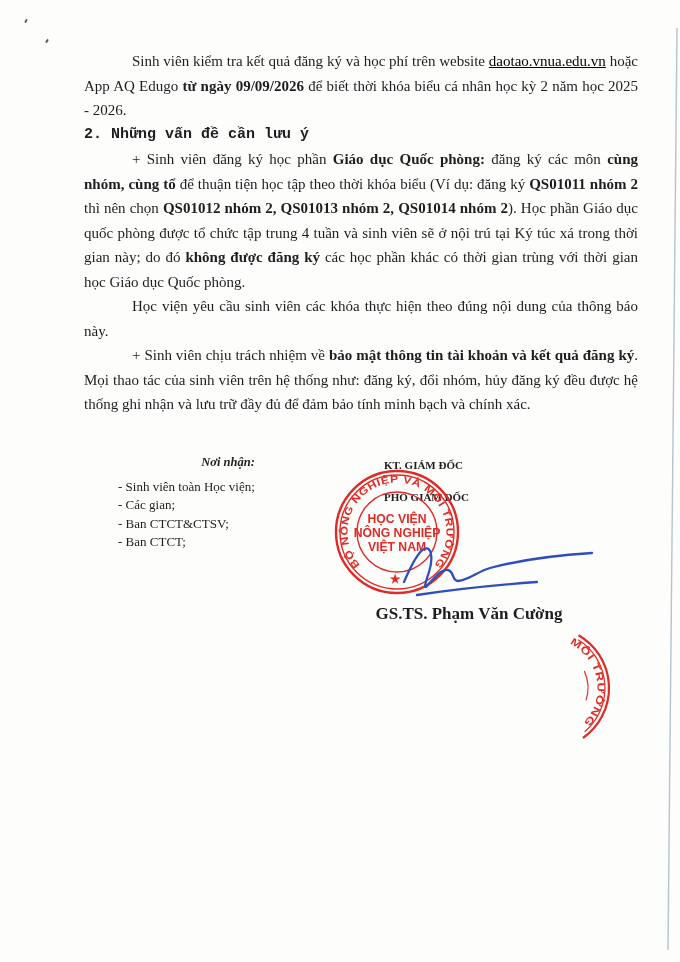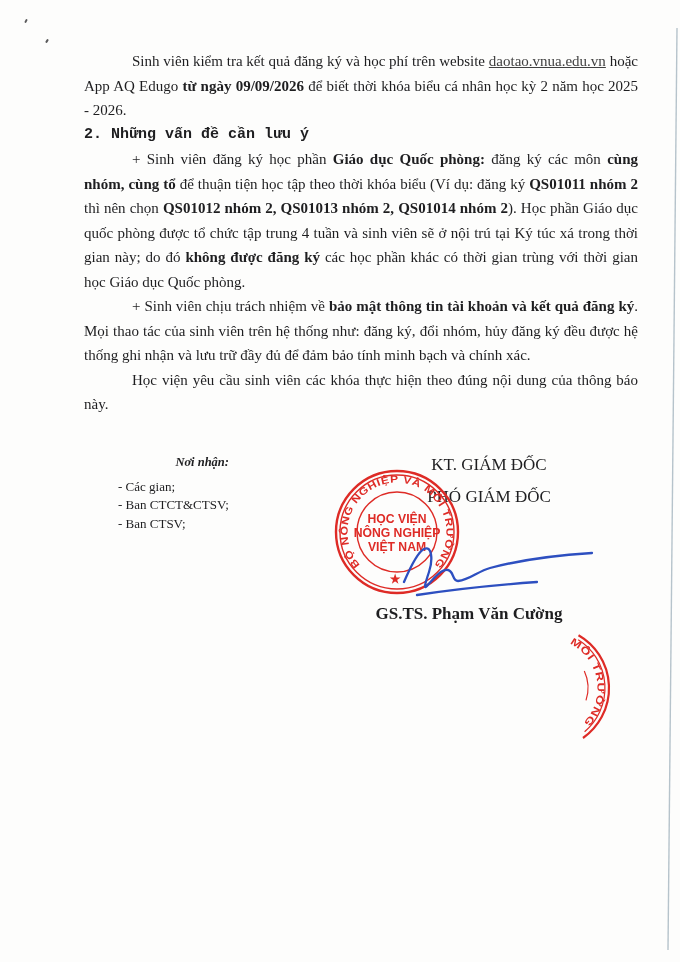--- a/index.html
+++ b/index.html
@@ -10,33 +10,33 @@
   }
   
   .doc-text {
     position:absolute; left:84px; top:49px; width:554px;
     font-size:15px; line-height:24.5px; text-align:justify;
   }
   .para { margin:0; }
   .para.indent { text-indent:48px; }
   .para.heading { font-weight:bold;font-family:Liberation Mono, monospace; }
   .para .b { font-weight:bold; }
-  .para .link { text-decoration:underline; color:#404040; }
+  .para .link { text-decoration:underline; color:#000000; }
 
   
   .recipients { position:absolute; left:118px; top:455px; }
   .recipients-label {
     font-weight:bold; font-style:italic; font-size:12.5px; margin:0 0 8px 0;text-align:right;
   }
   .recipients-item { font-size:13px; line-height:18.4px; }
 
   
   .sign-titles {
     position:absolute; left:384px; top:449px; width:210px;
-    text-align:center; font-weight:normal; font-size:17px; line-height:32px;
+    text-align:left; font-weight:bold; font-size:11px; line-height:32px;
   }
   .signer-name {
     position:absolute; left:354px; top:604px; width:230px;
     text-align:center; font-weight:bold; font-size:17px;
   }
 
   .overlay {
     position:absolute; left:0; top:0; width:680px; height:962px;
     pointer-events:none;
   }
@@ -51,30 +51,31 @@
 
 <div class="page">
 
   <div class="speck speck1"></div>
   <div class="speck speck2"></div>
 
   <div class="doc-text">
       <p class="para indent"><span>Sinh viên kiểm tra kết quả đăng ký và học phí trên website </span><span class="link">daotao.vnua.edu.vn</span><span> hoặc App AQ Edugo </span><span class="b">từ ngày 09/09/2026</span><span> để biết thời khóa biểu cá nhân học kỳ 2 năm học 2025 - 2026.</span></p>
       <p class="para heading"><span class="b">2. Những vấn đề cần lưu ý</span></p>
       <p class="para indent"><span>+ Sinh viên đăng ký học phần </span><span class="b">Giáo dục Quốc phòng:</span><span> đăng ký các môn </span><span class="b">cùng nhóm, cùng tổ</span><span> để thuận tiện học tập theo thời khóa biểu (Ví dụ: đăng ký </span><span class="b">QS01011 nhóm 2</span><span> thì nên chọn </span><span class="b">QS01012 nhóm 2, QS01013 nhóm 2, QS01014 nhóm 2</span><span>). Học phần Giáo dục quốc phòng được tổ chức tập trung 4 tuần và sinh viên sẽ ở nội trú tại Ký túc xá trong thời gian này; do đó </span><span class="b">không được đăng ký</span><span> các học phần khác có thời gian trùng với thời gian học Giáo dục Quốc phòng.</span></p>
+      <p class="para indent"><span>Học viện yêu cầu sinh viên các khóa thực hiện theo đúng nội dung của thông báo này.</span></p>
       <p class="para indent"><span>+ Sinh viên chịu trách nhiệm về </span><span class="b">bảo mật thông tin tài khoản và kết quả đăng ký</span><span>. Mọi thao tác của sinh viên trên hệ thống như: đăng ký, đổi nhóm, hủy đăng ký đều được hệ thống ghi nhận và lưu trữ đầy đủ để đảm bảo tính minh bạch và chính xác.</span></p>
-      <p class="para indent"><span>Học viện yêu cầu sinh viên các khóa thực hiện theo đúng nội dung của thông báo này.</span></p>
     </div>
 
   <div class="recipients">
     <p class="recipients-label">Nơi nhận:</p>
     <div>
+        <div class="recipients-item">- Sinh viên toàn Học viện;</div>
         <div class="recipients-item">- Các gian;</div>
         <div class="recipients-item">- Ban CTCT&amp;CTSV;</div>
-        <div class="recipients-item">- Ban CTSV;</div>
+        <div class="recipients-item">- Ban CTCT;</div>
       </div>
   </div>
 
   <div class="sign-titles">
     <div>KT. GIÁM ĐỐC</div>
     <div>PHÓ GIÁM ĐỐC</div>
   </div>
   <div class="signer-name">GS.TS. Phạm Văn Cường</div>
 
   <svg class="overlay" viewBox="0 0 680 962">

